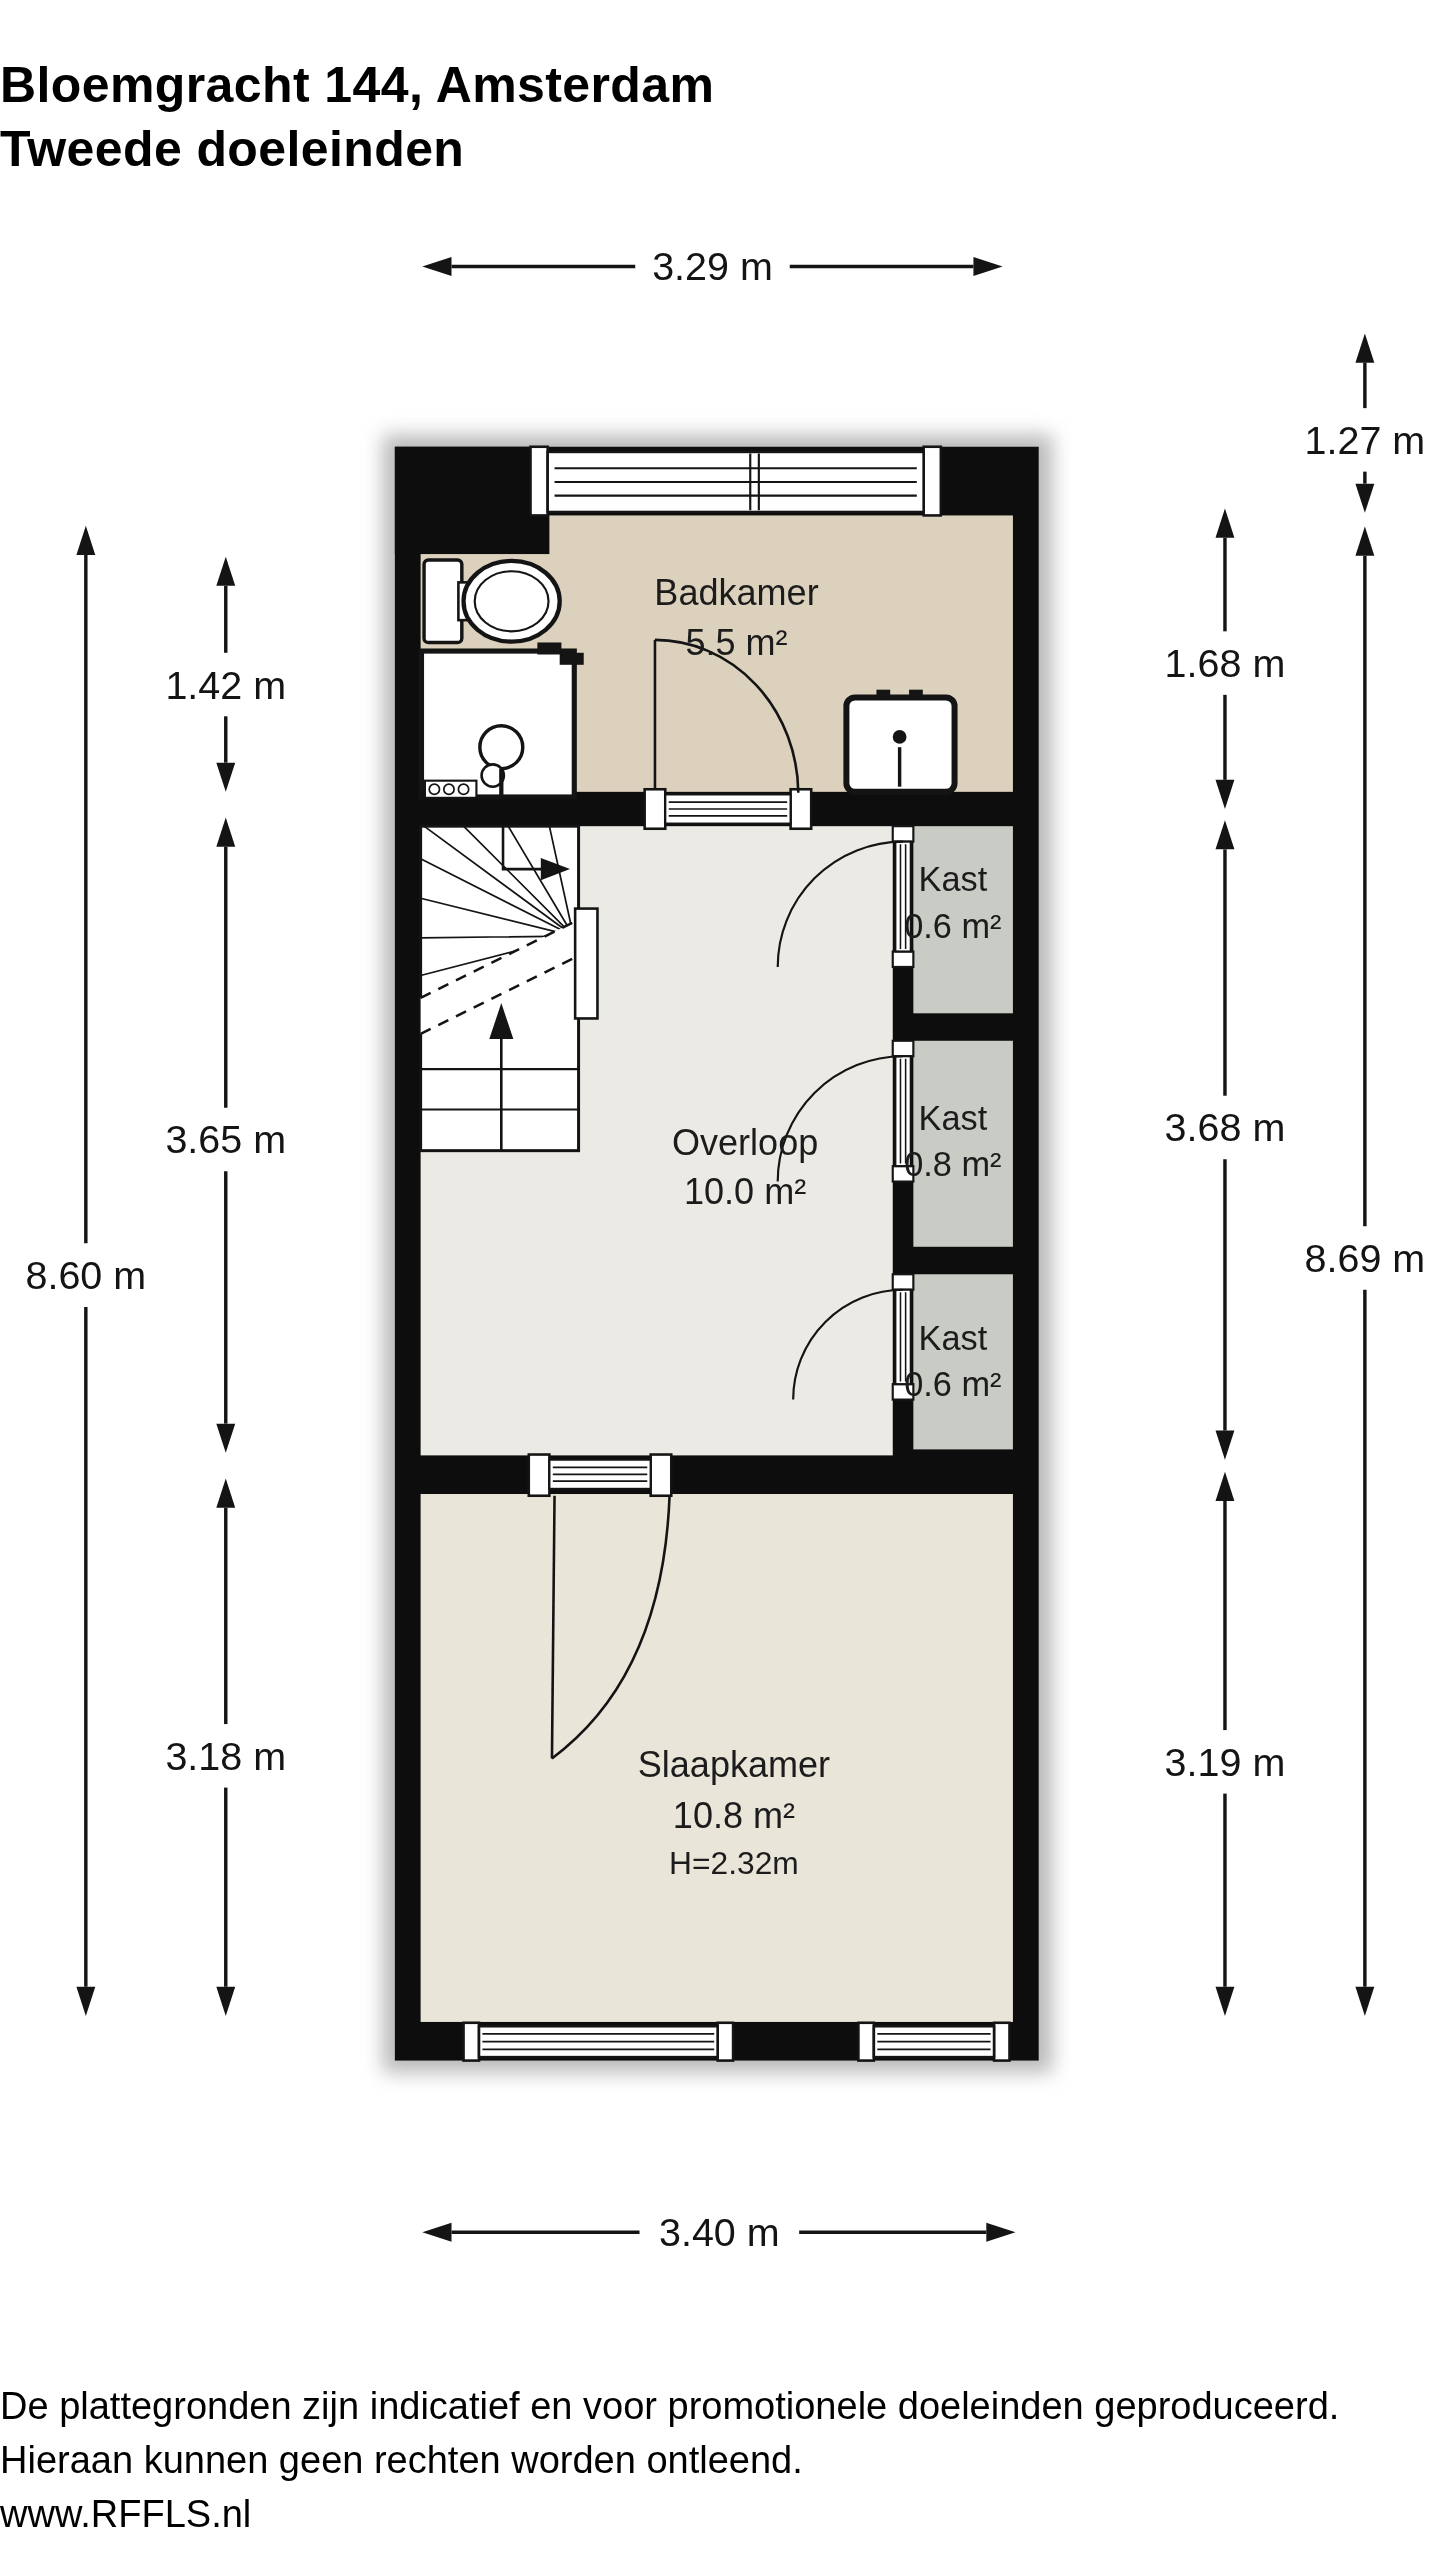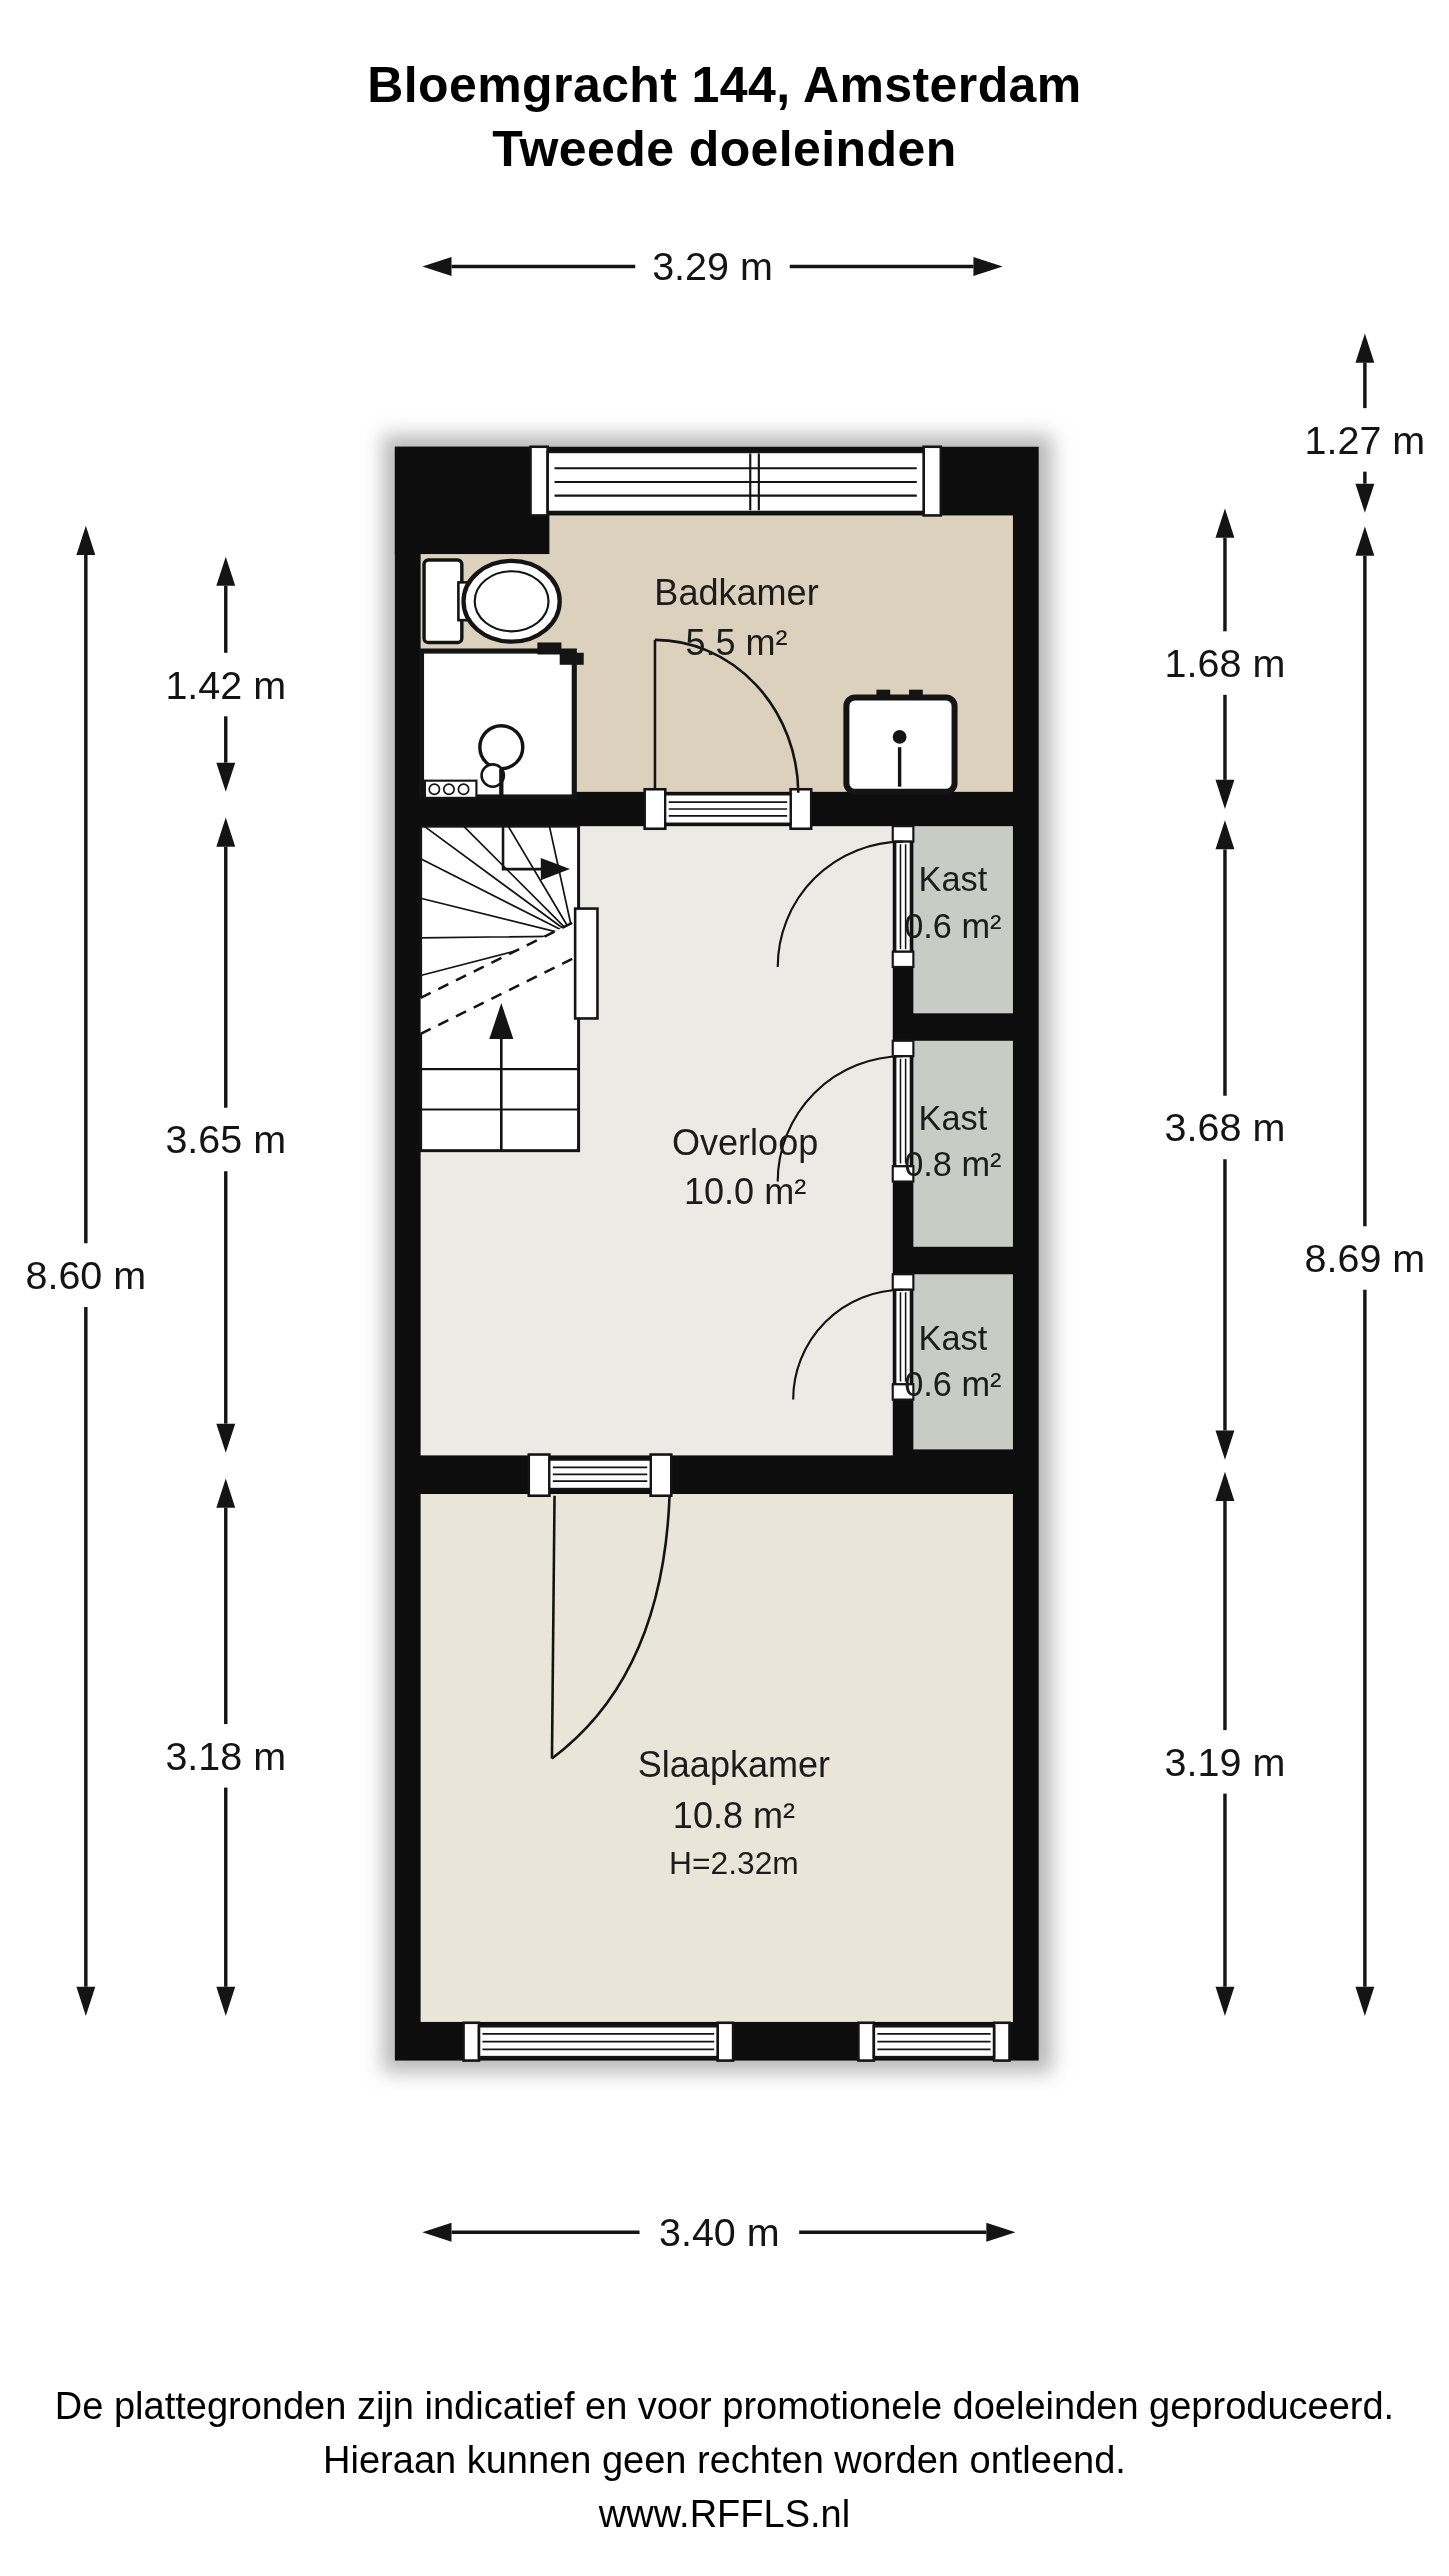--- a/index.html
+++ b/index.html
@@ -2,26 +2,26 @@
 <html style="font-size:13.7px"><head>
 <meta charset="utf-8">
 <style>
   html,body { margin:0; padding:0; background:#fff; }
   .page {
     position:relative; width:1449px; height:2576px; background:#ffffff;
     font-family:"Liberation Sans", sans-serif; overflow:hidden;
   }
   .title-block {
     position:absolute; top:53px; left:0; width:100%;
-    text-align:center; font-weight:bold; font-size:50px; line-height:1.28; color:#000;
+    text-align:left; font-weight:bold; font-size:50px; line-height:1.28; color:#000;
     letter-spacing:0.4px;
   }
   .footer-block {
     position:absolute; top:2380px; left:0; width:100%;
-    text-align:center; font-size:38px; line-height:1.42; color:#000;
+    font-size:38px; line-height:1.42; color:#000;
   }
   svg { position:absolute; top:0; left:0; }
   .dim-label {
     font-family:"Liberation Sans", sans-serif; font-size:46px; fill:#141414;
     text-anchor:middle; dominant-baseline:central;
   }
   .room-name, .room-area {
     font-family:"Liberation Sans", sans-serif; font-size:42px; fill:#1c1c1c;
     text-anchor:middle; dominant-baseline:central;
   }

